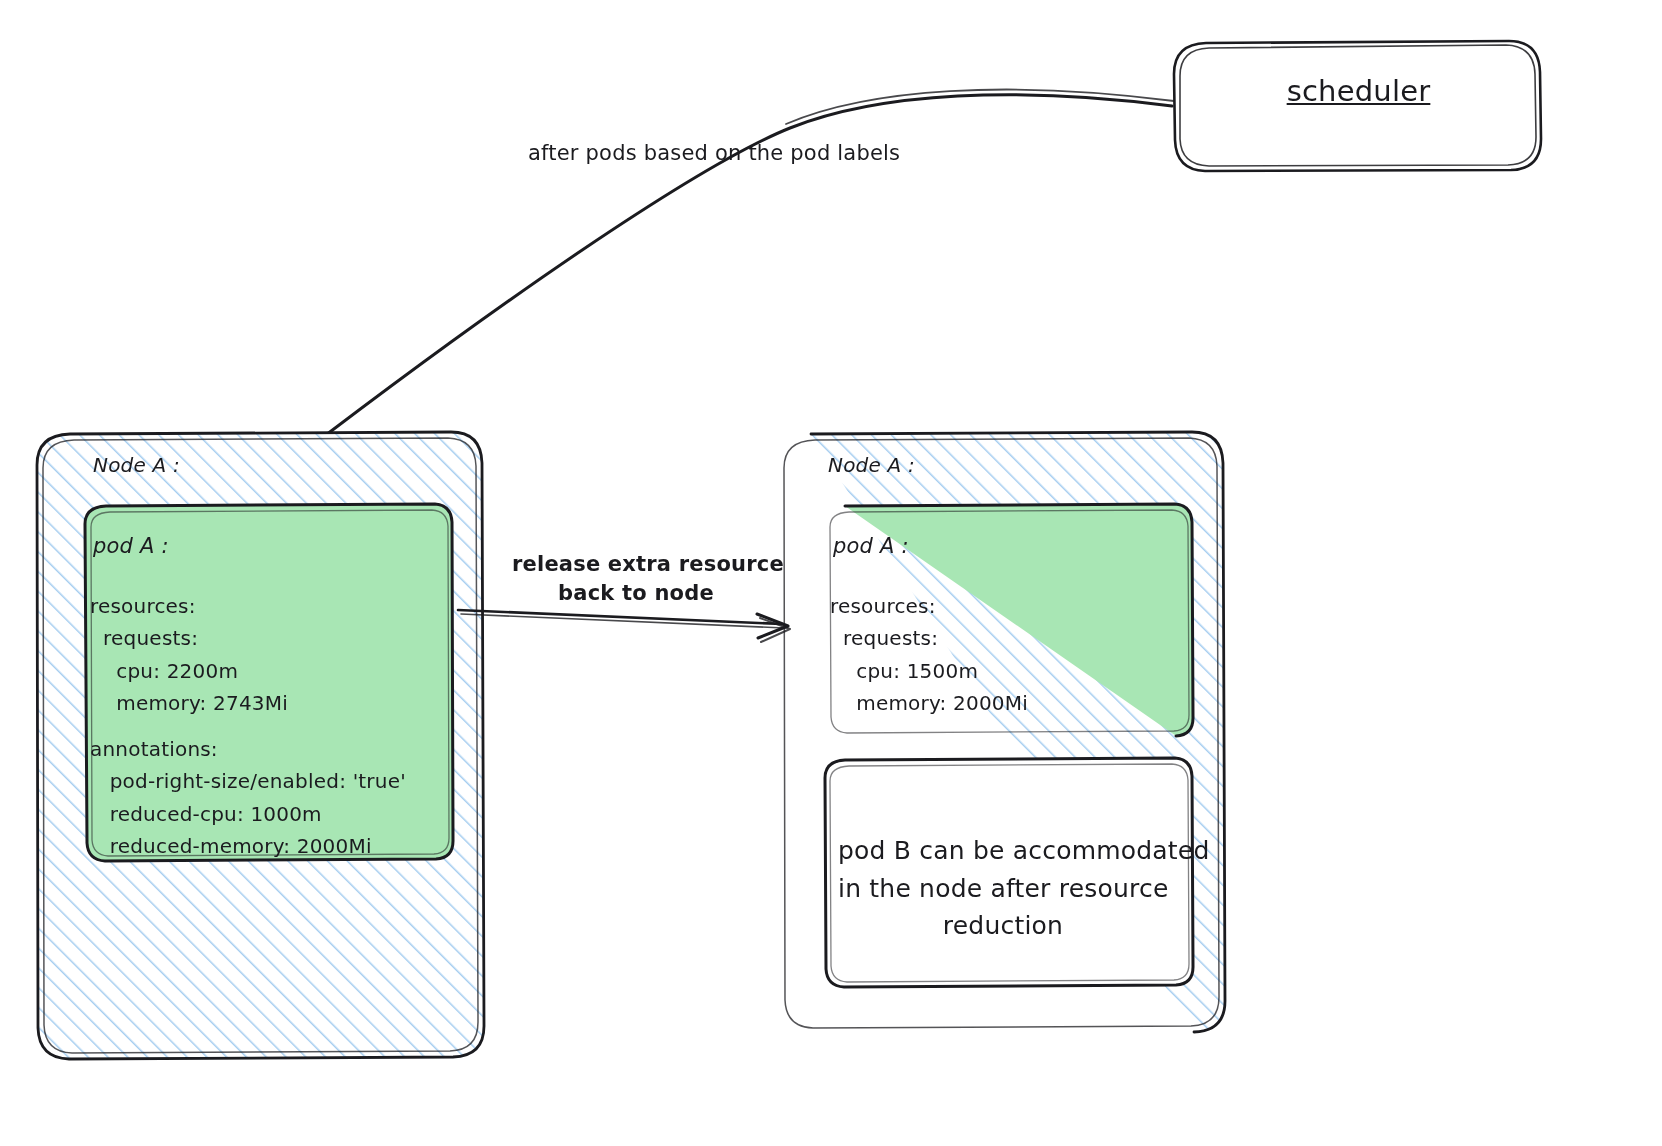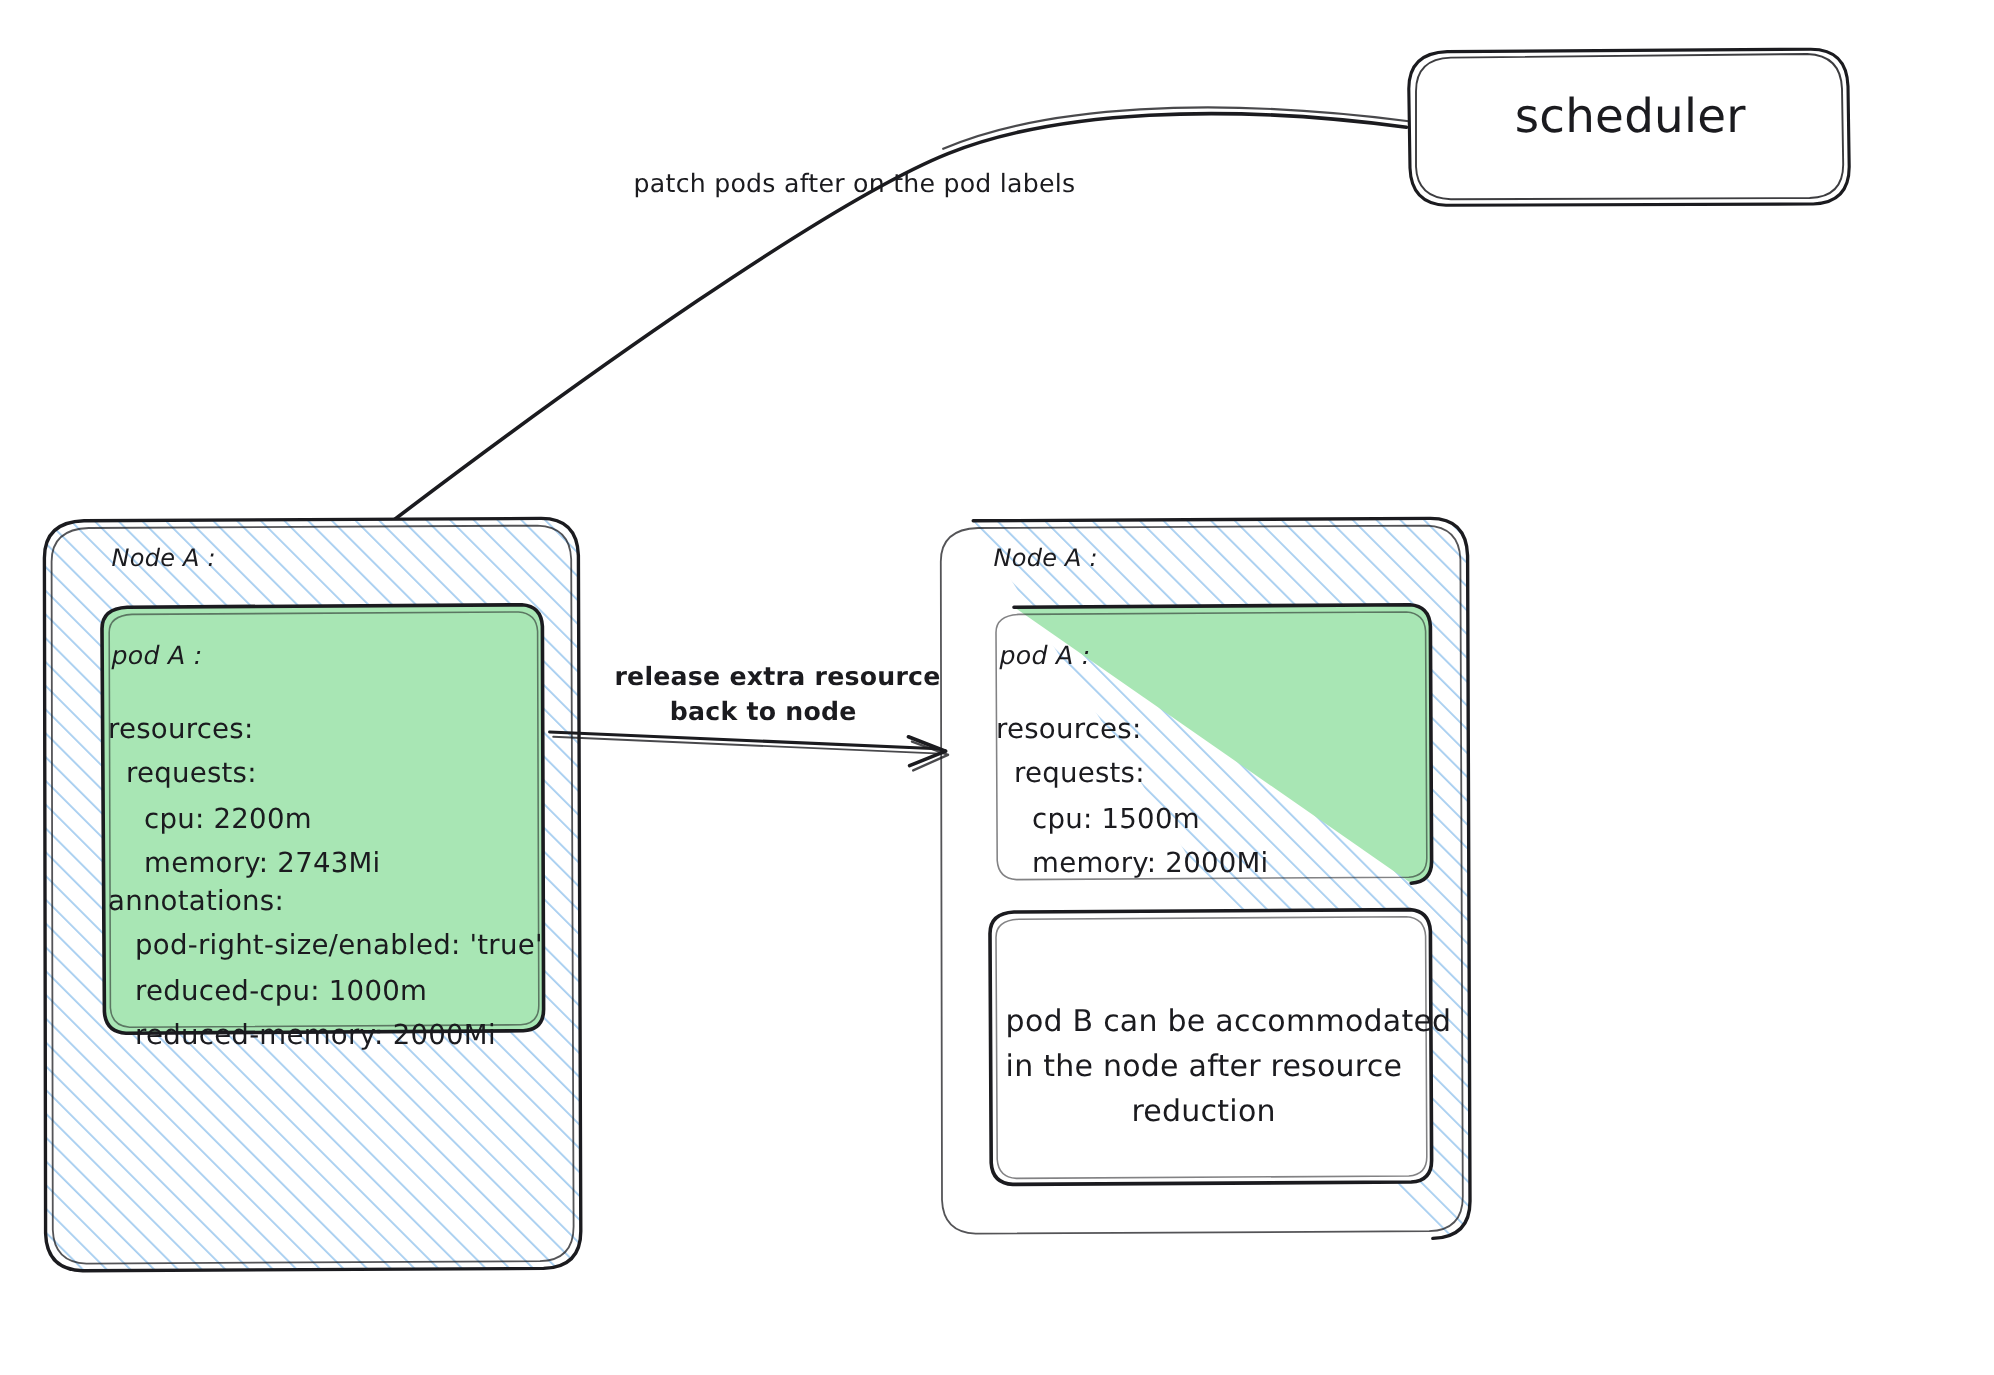--- a/index.html
+++ b/index.html
@@ -35,22 +35,23 @@
     line-height: 1.32;
     letter-spacing: 0.2px;
   }
 
   
   #scheduler-text {
     left: 1186px;
     top: 72px;
     width: 345px;
     text-align: center;
-    font-size: 39px;
+    font-size: 29px;
     line-height: 1.35;
+    text-decoration: underline;
   }
 
   
   #patch-label {
     left: 528px;
     top: 140px;
     font-size: 21px;
   }
   #release-label {
     left: 512px;
@@ -62,21 +63,21 @@
     font-weight: bold;
   }
 
   
   #node-left-title { left: 93px;  top: 452px; font-size: 20px; font-style: italic; }
   #node-right-title{ left: 828px; top: 452px; font-size: 20px; font-style: italic; }
 
   
   .pod-body {
     position: absolute;
-    font-size: 23px;
+    font-size: 20px;
     line-height: 1.62;
     white-space: pre;
   }
   #pod-left-title  { left: 93px;  top: 533px; font-size: 21px; font-style: italic; }
   #pod-right-title { left: 833px; top: 533px; font-size: 21px; font-style: italic; }
   #pod-left-spec   { left: 90px;  top: 590px; }
   #pod-left-annot  { left: 90px;  top: 733px; }
   #pod-right-spec  { left: 830px; top: 590px; }
 
   #podb-note {
@@ -145,21 +146,21 @@
 
   <g>
     <path d="M845,760 L1175,758 Q1191,759 1192,776 L1193,967 Q1193,984 1176,985 L844,987 Q827,986 826,969 L825,778 Q825,761 845,760 Z" fill="#ffffff" stroke="#1b1b1f" stroke-width="3" stroke-linejoin="round" stroke-linecap="round"></path>
     <path d="M849,766 L1172,764 Q1187,765 1188,780 L1189,964 Q1189,979 1174,980 L847,982 Q832,981 831,966 L830,781 Q830,767 849,766" fill="none" stroke="#1b1b1f" stroke-width="1.3" stroke-linecap="round" stroke-linejoin="round" opacity="0.55"></path>
   </g>
 </svg>
 
 <div class="txt-layer">
   <div class="lbl" id="scheduler-text"><span>scheduler</span><br></div>
 
-  <div class="lbl" id="patch-label">patch pods after on the pod labels</div>
+  <div class="lbl" id="patch-label">after pods based on the pod labels</div>
 
   <div class="lbl" id="release-label"><span>release extra resource</span><br><span>back to node</span></div>
 
   <div class="lbl" id="node-left-title">Node A :</div>
   <div class="lbl" id="pod-left-title">pod A :</div>
   <div class="lbl pod-body" id="pod-left-spec">resources:
   requests:
     cpu: 2200m
     memory: 2743Mi</div>
   <div class="lbl pod-body" id="pod-left-annot">annotations:

